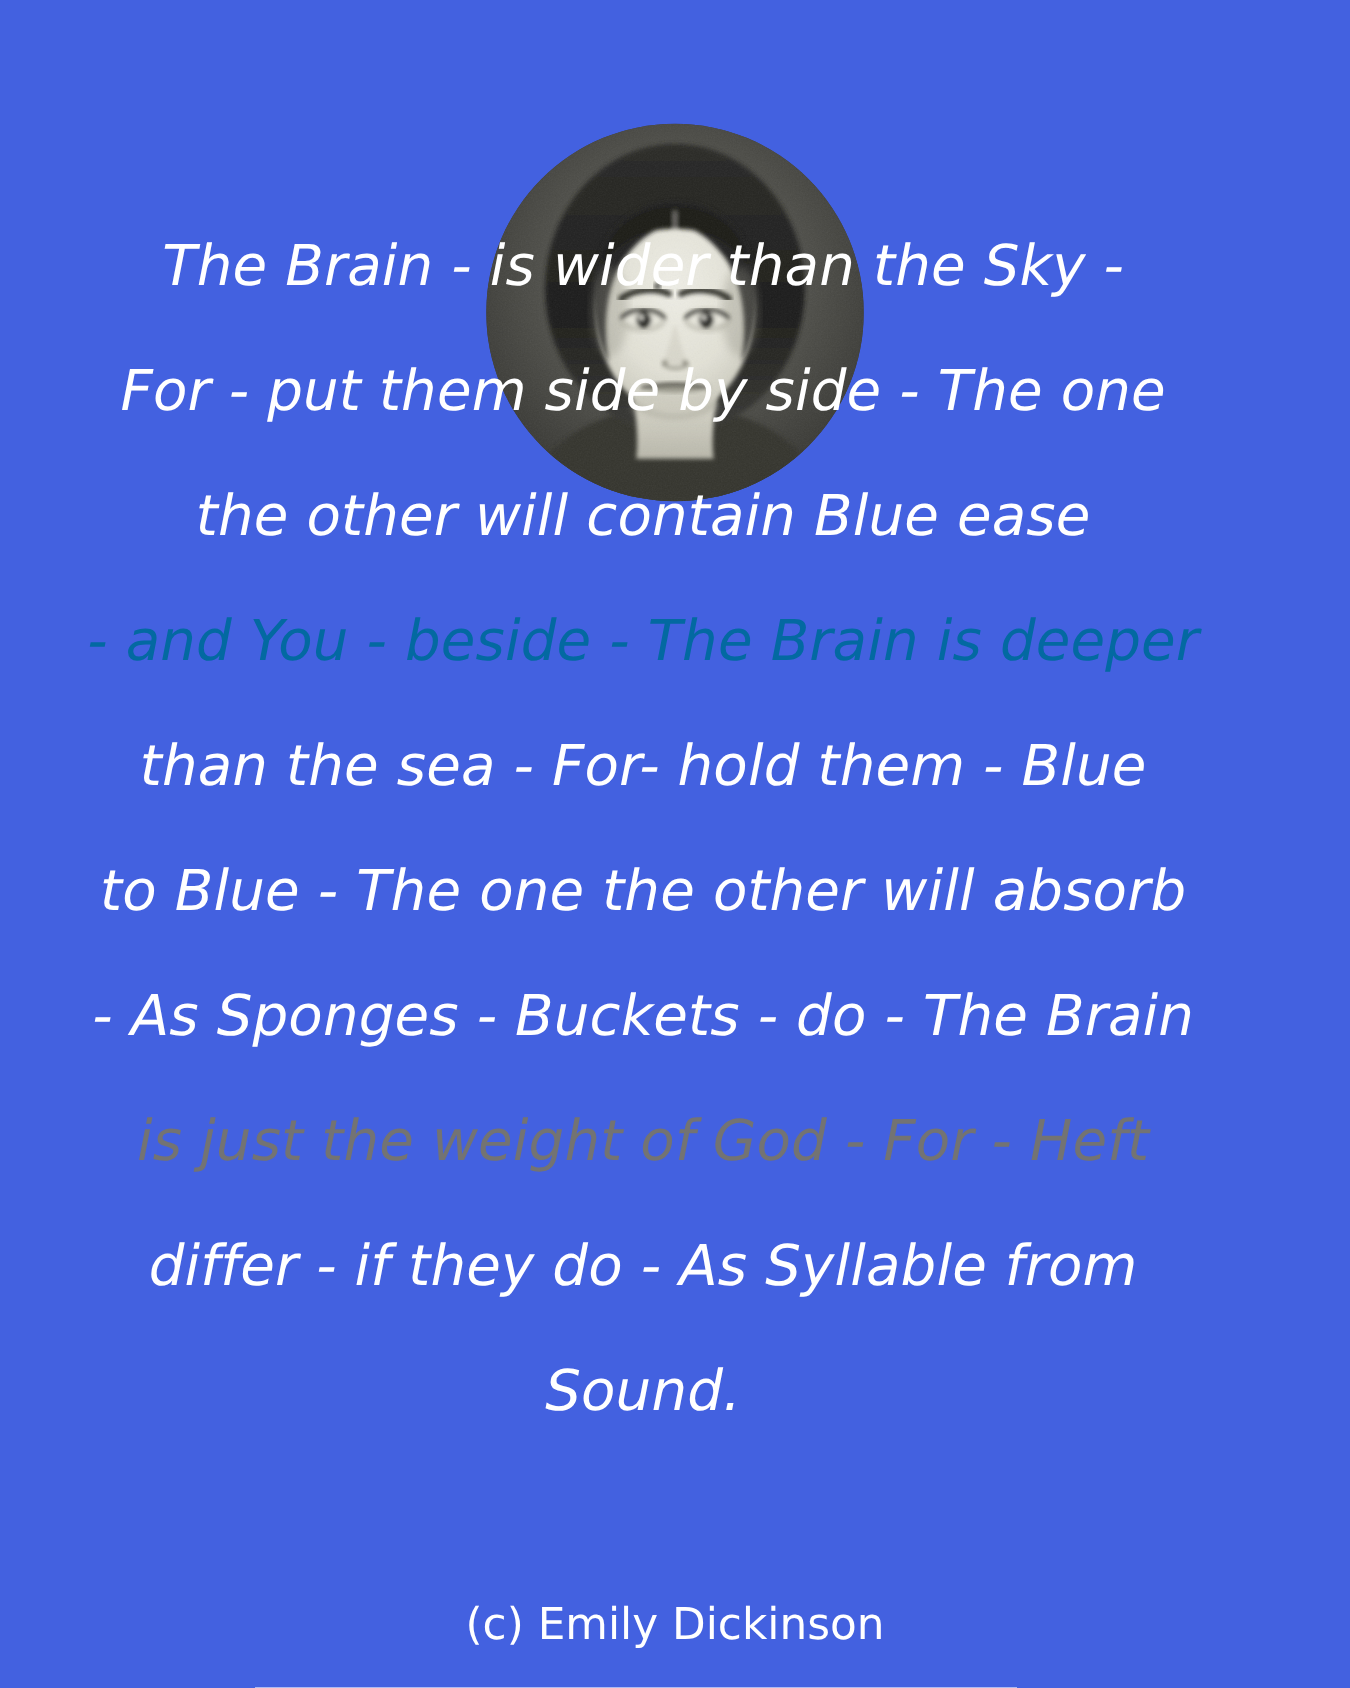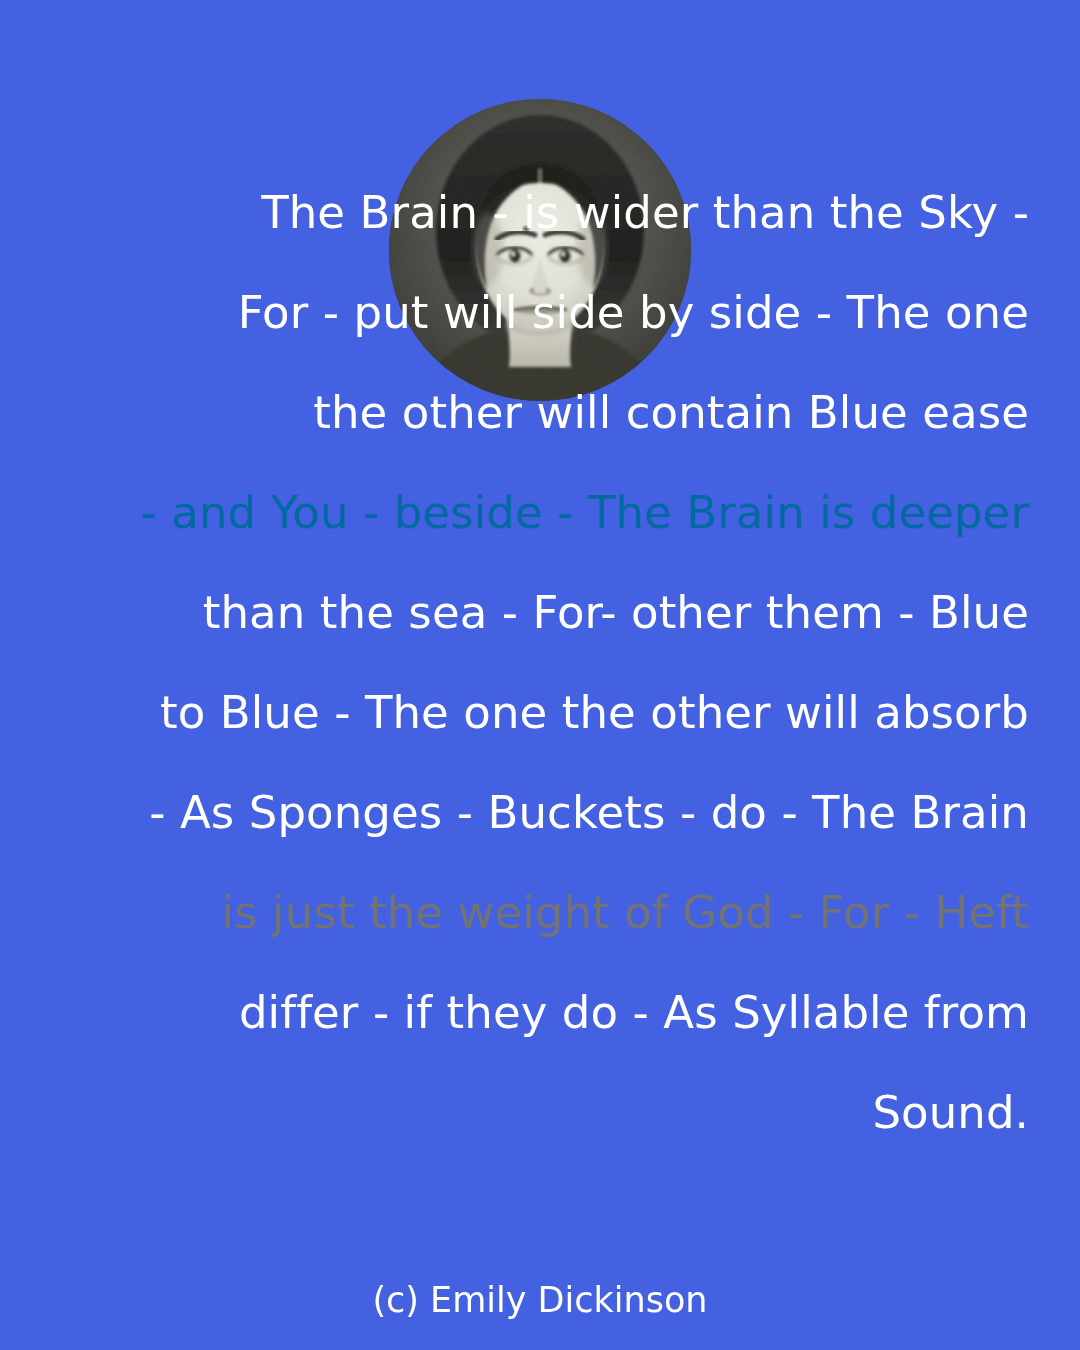--- a/index.html
+++ b/index.html
@@ -37,21 +37,22 @@
 
   
   #quote-block {
     position: absolute;
     left: 0;
     top: 0;
     width: 1029px;
     z-index: 2;
     padding-top: 163px;
     box-sizing: border-box;
-    text-align: right;
+    text-align: center;
+    font-style: italic;
   }
   .quote-line {
     display: block;
     color: #ffffff;
     font-size: 45px;
     line-height: 100px;
     font-weight: 400;
     letter-spacing: 0.1px;
     white-space: nowrap;
   }
@@ -173,24 +174,24 @@
 
       <ellipse cx="151" cy="226" rx="34" ry="14" fill="#c9c8bb" opacity="0.45" filter="url(#softer)"></ellipse>
 
       <rect width="302" height="302" filter="url(#grainy)" opacity="0.5"></rect>
       <rect width="302" height="302" fill="none"></rect>
     </svg>
   </div>
 
   <div id="quote-block">
     <span class="quote-line" style="color: rgb(255, 255, 255);">The Brain - is wider than the Sky -</span>
-    <span class="quote-line" style="color: rgb(255, 255, 255);">For - put will side by side - The one</span>
+    <span class="quote-line" style="color: rgb(255, 255, 255);">For - put them side by side - The one</span>
     <span class="quote-line" style="color: rgb(255, 255, 255);">the other will contain Blue ease</span>
     <span class="quote-line" style="color: #0369a1;">- and You - beside - The Brain is deeper</span>
-    <span class="quote-line" style="color: rgb(255, 255, 255);">than the sea - For- other them - Blue</span>
+    <span class="quote-line" style="color: rgb(255, 255, 255);">than the sea - For- hold them - Blue</span>
     <span class="quote-line" style="color: rgb(255, 255, 255);">to Blue - The one the other will absorb</span>
     <span class="quote-line" style="color: rgb(255, 255, 255);">- As Sponges - Buckets - do - The Brain</span>
     <span class="quote-line" style="color: #737373;">is just the weight of God - For - Heft</span>
     <span class="quote-line" style="color: rgb(255, 255, 255);">differ - if they do - As Syllable from</span>
     <span class="quote-line" style="color: rgb(255, 255, 255);">Sound.</span>
   </div>
 
   <div id="attribution" style="color: rgb(255, 255, 255);">(c) Emily Dickinson</div>
 
 </div>

